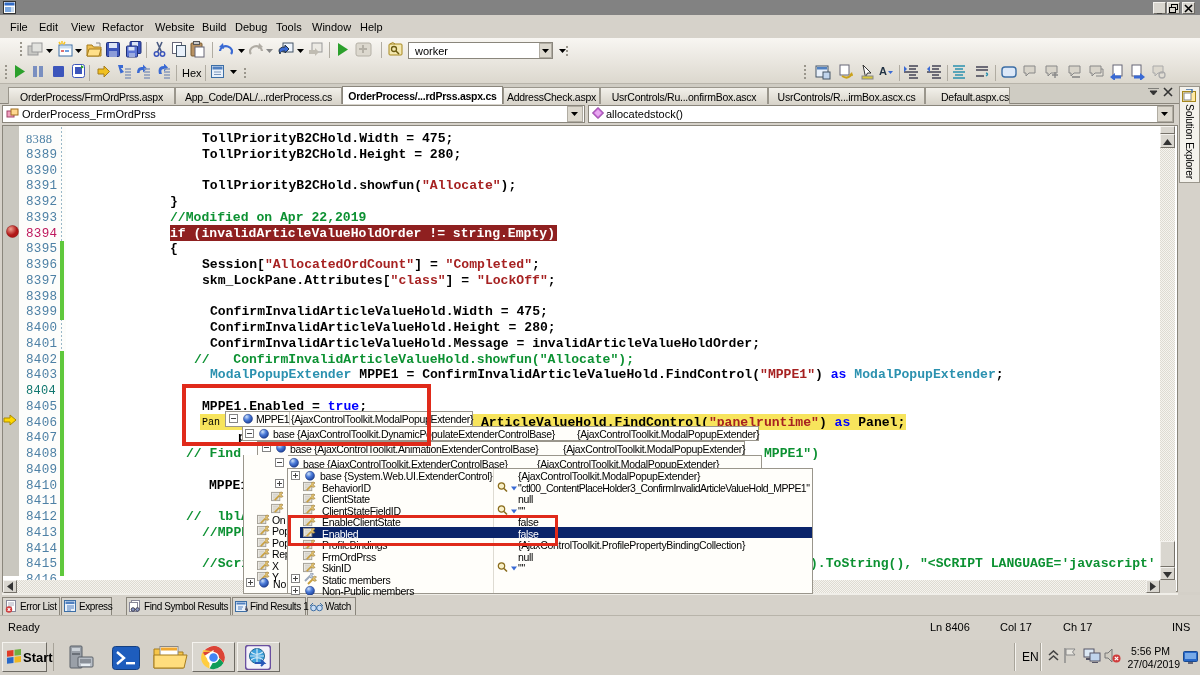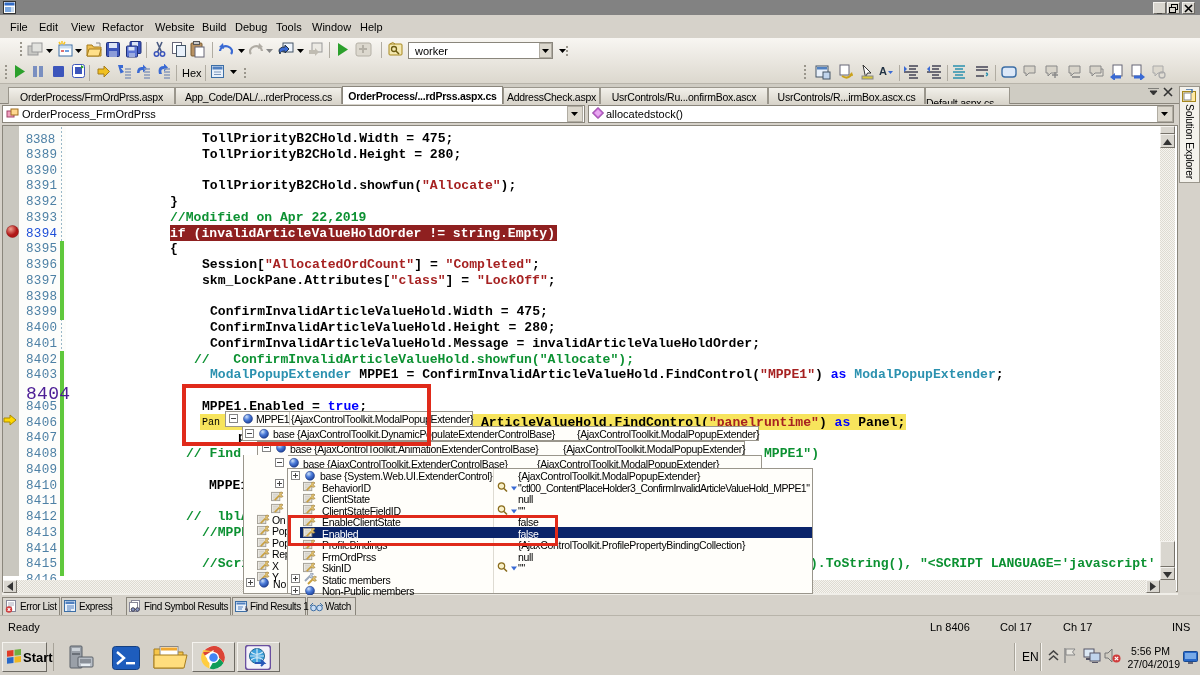--- a/index.html
+++ b/index.html
@@ -248,21 +248,21 @@
 <div class="ab" style="left:947px;top:65px;width:1px;height:16px;background:#b0aca2"></div>
 <div class="ab" style="left:995px;top:65px;width:1px;height:16px;background:#b0aca2"></div>
 <div class="ab" style="left:0px;top:84px;width:1200px;height:20px;background:#cfccc3"></div>
 <div class="ab" style="left:0px;top:103px;width:1200px;height:1px;background:#8a867c"></div>
 <div class="ab" style="left:8px;top:87px;width:167px;height:17px;background:linear-gradient(#f2f0ea,#d8d4ca);border:1px solid #9a968c;border-bottom:none;box-sizing:border-box;overflow:hidden;text-align:center;font-size:10.5px;letter-spacing:-0.25px;padding-top:3px">OrderProcess/FrmOrdPrss.aspx</div>
 <div class="ab" style="left:175px;top:87px;width:167px;height:17px;background:linear-gradient(#f2f0ea,#d8d4ca);border:1px solid #9a968c;border-bottom:none;box-sizing:border-box;overflow:hidden;text-align:center;font-size:10.5px;letter-spacing:-0.25px;padding-top:3px">App_Code/DAL/...rderProcess.cs</div>
 <div class="ab" style="left:342px;top:86px;width:161px;height:18px;background:#fff;border:1px solid #8a867c;border-bottom:none;box-sizing:border-box;z-index:3;overflow:hidden;text-align:center;font-size:10.5px;font-weight:700;letter-spacing:-0.25px;padding-top:3px">OrderProcess/...rdPrss.aspx.cs</div>
 <div class="ab" style="left:503px;top:87px;width:97px;height:17px;background:linear-gradient(#f2f0ea,#d8d4ca);border:1px solid #9a968c;border-bottom:none;box-sizing:border-box;overflow:hidden;text-align:center;font-size:10.5px;letter-spacing:-0.25px;padding-top:3px">AddressCheck.aspx</div>
 <div class="ab" style="left:600px;top:87px;width:168px;height:17px;background:linear-gradient(#f2f0ea,#d8d4ca);border:1px solid #9a968c;border-bottom:none;box-sizing:border-box;overflow:hidden;text-align:center;font-size:10.5px;letter-spacing:-0.25px;padding-top:3px">UsrControls/Ru...onfirmBox.ascx</div>
 <div class="ab" style="left:768px;top:87px;width:157px;height:17px;background:linear-gradient(#f2f0ea,#d8d4ca);border:1px solid #9a968c;border-bottom:none;box-sizing:border-box;overflow:hidden;text-align:center;font-size:10.5px;letter-spacing:-0.25px;padding-top:3px">UsrControls/R...irmBox.ascx.cs</div>
-<div class="ab" style="left:925px;top:87px;width:85px;height:17px;background:linear-gradient(#f2f0ea,#d8d4ca);border:1px solid #9a968c;border-bottom:none;box-sizing:border-box;overflow:hidden;text-align:left;font-size:10.5px;letter-spacing:-0.25px;padding-top:9px">Default.aspx.cs</div>
+<div class="ab" style="left:925px;top:87px;width:85px;height:17px;background:linear-gradient(#f2f0ea,#d8d4ca);border:1px solid #9a968c;border-bottom:none;box-sizing:border-box;overflow:hidden;text-align:right;font-size:10.5px;letter-spacing:-0.25px;padding-top:3px">Default.aspx.cs</div>
 <svg class="ab" style="left:1148px;top:88px" width="11" height="9">
       <path d="M0 0 h11 M2 3 h7 l-3.5 4 z" stroke="#333" fill="#333"></path>
     </svg>
 <svg class="ab" style="left:1163px;top:87px" width="10" height="10">
       <path d="M1 1 L9 9 M9 1 L1 9" stroke="#333" stroke-width="1.6"></path>
     </svg>
 <div class="ab" style="left:0px;top:104px;width:1200px;height:21px;background:#d6d2ca"></div>
 <div class="ab" style="left:2px;top:105px;width:583px;height:18px;background:#fff;border:1px solid #8a867c;box-sizing:border-box"></div>
 <svg class="ab" style="left:6px;top:108px" width="13" height="12" viewBox="0 0 13 12">
       <rect x="1" y="3" width="7" height="6" fill="#f0a0c0" stroke="#a04468"></rect>
@@ -283,37 +283,37 @@
 <svg class="ab" style="left:1161px;top:112px" width="7" height="5">
       <path d="M0 0h7l-3.5 4z" fill="#000"></path>
     </svg>
 <div class="ab" style="left:0px;top:125px;width:1200px;height:467px;background:#d6d2ca"></div>
 <div class="ab" style="left:2px;top:125px;width:1176px;height:467px;background:#fff;border:1px solid #8a867c;box-sizing:border-box"></div>
 <div class="ab" style="left:3px;top:126px;width:16px;height:450px;background:#c9c7bf"></div>
 <div class="ab" style="left:19px;top:126px;width:47px;height:450px;background:#fdfdfb"></div>
 <div class="ab" style="left:61px;top:127px;width:1px;height:449px;background-image:linear-gradient(#9ab8c8 50%,transparent 50%);background-size:1px 4px"></div>
 <div class="ab" style="left:60px;top:241px;width:4px;height:79px;background:#5fc83c"></div>
 <div class="ab" style="left:60px;top:351px;width:4px;height:225px;background:#5fc83c"></div>
-<div class="ab" style="left:26px;top:132.0px;font-family:Liberation Sans, sans-serif;font-size:12.6px;color:#4d80a5;letter-spacing:0.3px">8388</div>
+<div class="ab" style="left:26px;top:132.0px;font-family:Liberation Serif, serif;font-size:12.6px;color:#4d80a5;letter-spacing:0.3px">8388</div>
 <div class="ab" style="left:26px;top:147.75px;font-family:'Liberation Mono',monospace;font-size:12.6px;color:#4d80a5;letter-spacing:0.3px">8389</div>
 <div class="ab" style="left:26px;top:163.5px;font-family:'Liberation Mono',monospace;font-size:12.6px;color:#4d80a5;letter-spacing:0.3px">8390</div>
 <div class="ab" style="left:26px;top:179.25px;font-family:'Liberation Mono',monospace;font-size:12.6px;color:#4d80a5;letter-spacing:0.3px">8391</div>
 <div class="ab" style="left:26px;top:195.0px;font-family:'Liberation Mono',monospace;font-size:12.6px;color:#4d80a5;letter-spacing:0.3px">8392</div>
 <div class="ab" style="left:26px;top:210.75px;font-family:'Liberation Mono',monospace;font-size:12.6px;color:#4d80a5;letter-spacing:0.3px">8393</div>
-<div class="ab" style="left:26px;top:226.5px;font-family:'Liberation Mono',monospace;font-size:12.6px;color:#1d4ed8;letter-spacing:0.3px">8394</div>
+<div class="ab" style="left:26px;top:226.5px;font-family:'Liberation Mono',monospace;font-size:12.6px;color:#be185d;letter-spacing:0.3px">8394</div>
 <div class="ab" style="left:26px;top:242.25px;font-family:'Liberation Mono',monospace;font-size:12.6px;color:#4d80a5;letter-spacing:0.3px">8395</div>
 <div class="ab" style="left:26px;top:258.0px;font-family:'Liberation Mono',monospace;font-size:12.6px;color:#4d80a5;letter-spacing:0.3px">8396</div>
 <div class="ab" style="left:26px;top:273.75px;font-family:'Liberation Mono',monospace;font-size:12.6px;color:#4d80a5;letter-spacing:0.3px">8397</div>
 <div class="ab" style="left:26px;top:289.5px;font-family:'Liberation Mono',monospace;font-size:12.6px;color:#4d80a5;letter-spacing:0.3px">8398</div>
 <div class="ab" style="left:26px;top:305.25px;font-family:'Liberation Mono',monospace;font-size:12.6px;color:#4d80a5;letter-spacing:0.3px">8399</div>
 <div class="ab" style="left:26px;top:321.0px;font-family:'Liberation Mono',monospace;font-size:12.6px;color:#4d80a5;letter-spacing:0.3px">8400</div>
 <div class="ab" style="left:26px;top:336.75px;font-family:'Liberation Mono',monospace;font-size:12.6px;color:#4d80a5;letter-spacing:0.3px">8401</div>
 <div class="ab" style="left:26px;top:352.5px;font-family:'Liberation Mono',monospace;font-size:12.6px;color:#4d80a5;letter-spacing:0.3px">8402</div>
 <div class="ab" style="left:26px;top:368.25px;font-family:'Liberation Mono',monospace;font-size:12.6px;color:#4d80a5;letter-spacing:0.3px">8403</div>
-<div class="ab" style="left:26px;top:384.0px;font-family:'Liberation Mono',monospace;font-size:18px;color:#4c1d95;letter-spacing:0.3px">8404</div>
+<div class="ab" style="left:26px;top:384.0px;font-family:'Liberation Mono',monospace;font-size:12px;color:#0f766e;letter-spacing:0.3px">8404</div>
 <div class="ab" style="left:26px;top:399.75px;font-family:'Liberation Mono',monospace;font-size:12.6px;color:#4d80a5;letter-spacing:0.3px">8405</div>
 <div class="ab" style="left:26px;top:415.5px;font-family:'Liberation Mono',monospace;font-size:12.6px;color:#4d80a5;letter-spacing:0.3px">8406</div>
 <div class="ab" style="left:26px;top:431.25px;font-family:'Liberation Mono',monospace;font-size:12.6px;color:#4d80a5;letter-spacing:0.3px">8407</div>
 <div class="ab" style="left:26px;top:447.0px;font-family:'Liberation Mono',monospace;font-size:12.6px;color:#4d80a5;letter-spacing:0.3px">8408</div>
 <div class="ab" style="left:26px;top:462.75px;font-family:'Liberation Mono',monospace;font-size:12.6px;color:#4d80a5;letter-spacing:0.3px">8409</div>
 <div class="ab" style="left:26px;top:478.5px;font-family:'Liberation Mono',monospace;font-size:12.6px;color:#4d80a5;letter-spacing:0.3px">8410</div>
 <div class="ab" style="left:26px;top:494.25px;font-family:'Liberation Mono',monospace;font-size:12.6px;color:#4d80a5;letter-spacing:0.3px">8411</div>
 <div class="ab" style="left:26px;top:510.0px;font-family:'Liberation Mono',monospace;font-size:12.6px;color:#4d80a5;letter-spacing:0.3px">8412</div>
 <div class="ab" style="left:26px;top:525.75px;font-family:'Liberation Mono',monospace;font-size:12.6px;color:#4d80a5;letter-spacing:0.3px">8413</div>
 <div class="ab" style="left:26px;top:541.5px;font-family:'Liberation Mono',monospace;font-size:12.6px;color:#4d80a5;letter-spacing:0.3px">8414</div>

